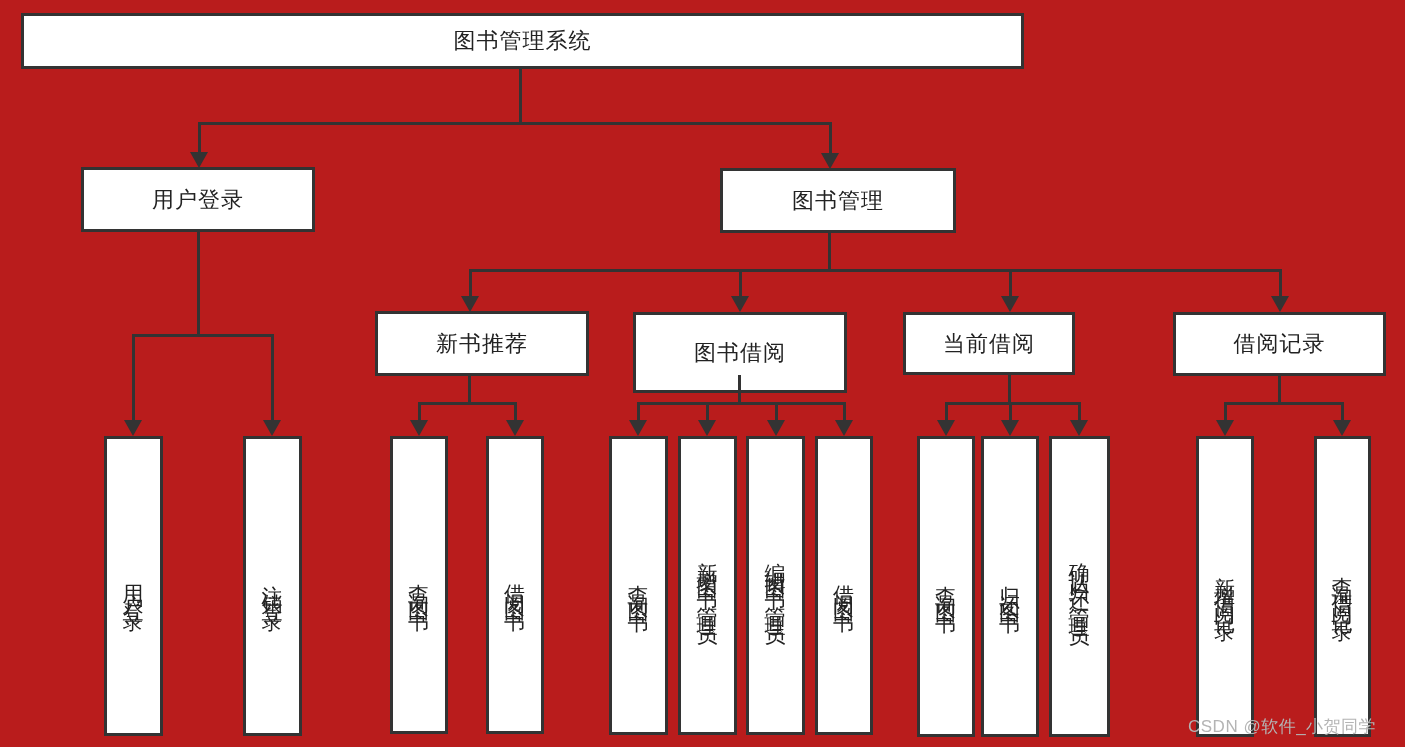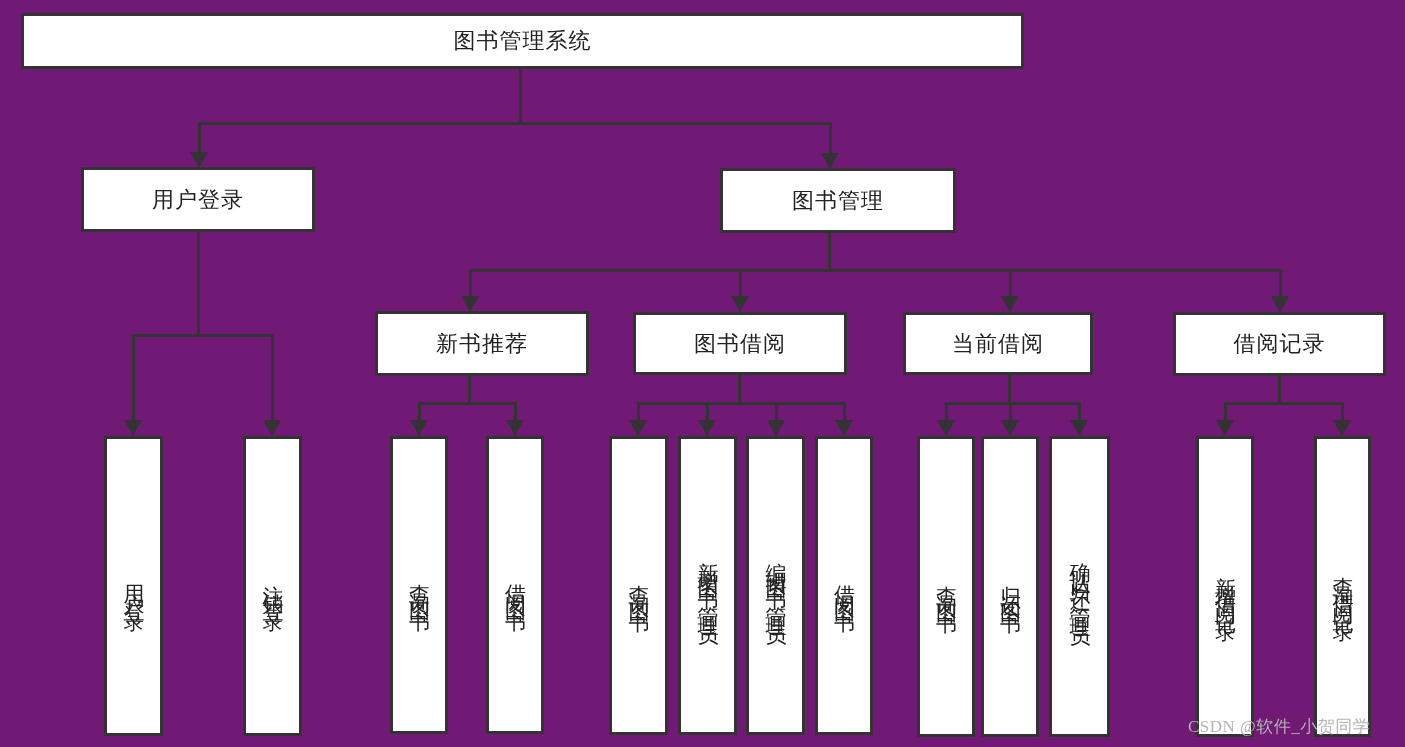--- a/index.html
+++ b/index.html
@@ -3,21 +3,21 @@
 <meta charset="utf-8">
 <style>
   :root{
     --line:#333333;
     --text:#222222;
     --wm:#b4b4b4;
   }
   html,body{margin:0;padding:0;background:#ffffff;}
   body{font-family:"Liberation Sans", sans-serif;}
   .canvas{
-    position:relative;width:1405px;height:747px;background:#701a75;overflow:hidden;font-family:Liberation Serif, serif;
+    position:relative;width:1405px;height:747px;background:#b91c1c;overflow:hidden;
   }
   .node{
     position:absolute;box-sizing:border-box;background:#fff;border:3px solid var(--line);
     display:flex;align-items:center;justify-content:center;
     color:var(--text);font-size:22px;letter-spacing:1px;white-space:nowrap;
   }
   .leaf{
     position:absolute;box-sizing:border-box;background:#fff;border:3px solid var(--line);
     display:flex;align-items:center;justify-content:center;
     color:var(--text);font-size:21px;
@@ -86,24 +86,24 @@
     <i class="head"></i>
   </div>
   <div class="arrow" style="left:1271px;top:269px;height:43px;">
     <i class="stem"></i>
     <i class="head"></i>
   </div>
 
   <div class="node" style="left:363px;top:311px;width:214px;height:65px;margin-left:12px;">
     <span>新书推荐</span>
   </div>
-  <div class="node" style="left:633px;top:312px;width:214px;height:63px;">
+  <div class="node" style="left:633px;top:312px;width:214px;height:81px;">
     <span>图书借阅</span>
   </div>
-  <div class="node" style="left:903px;top:312px;width:190px;height:63px;">
+  <div class="node" style="left:903px;top:312px;width:172px;height:63px;">
     <span>当前借阅</span>
   </div>
   <div class="node" style="left:1173px;top:312px;width:213px;height:64px;">
     <span>借阅记录</span>
   </div>
 
   <div class="vline" style="left:468px;top:376px;height:29px;"></div>
   <div class="hline" style="left:418px;top:402px;width:99px;"></div>
   <div class="arrow" style="left:410px;top:402px;height:34px;">
     <i class="stem"></i>

